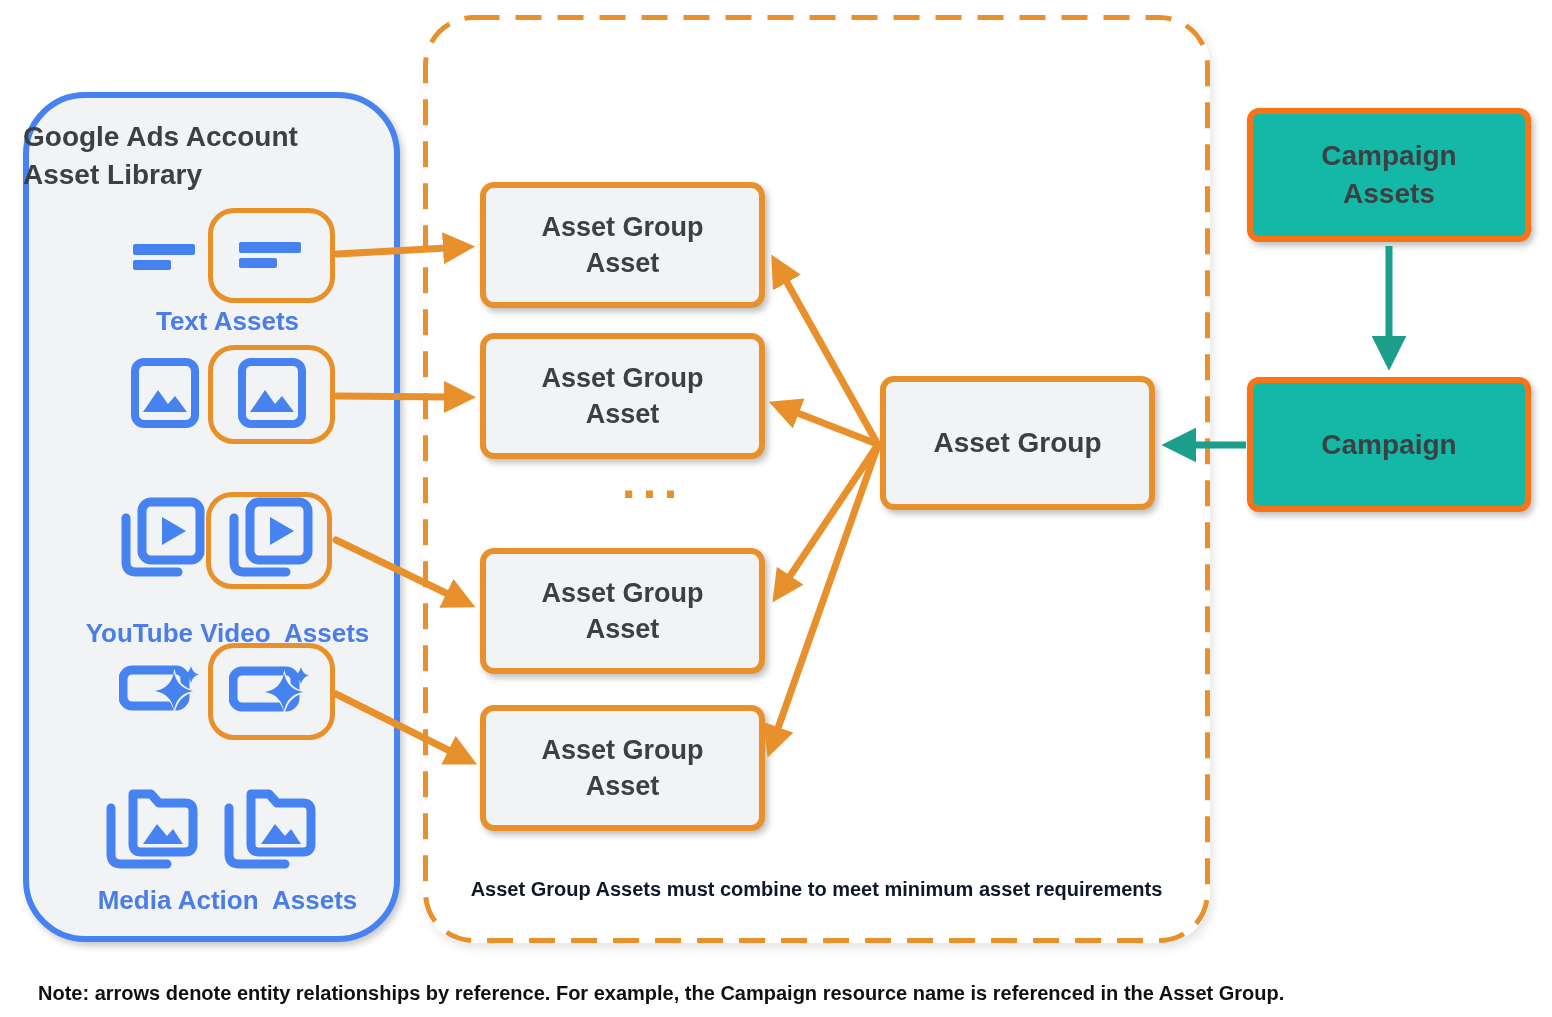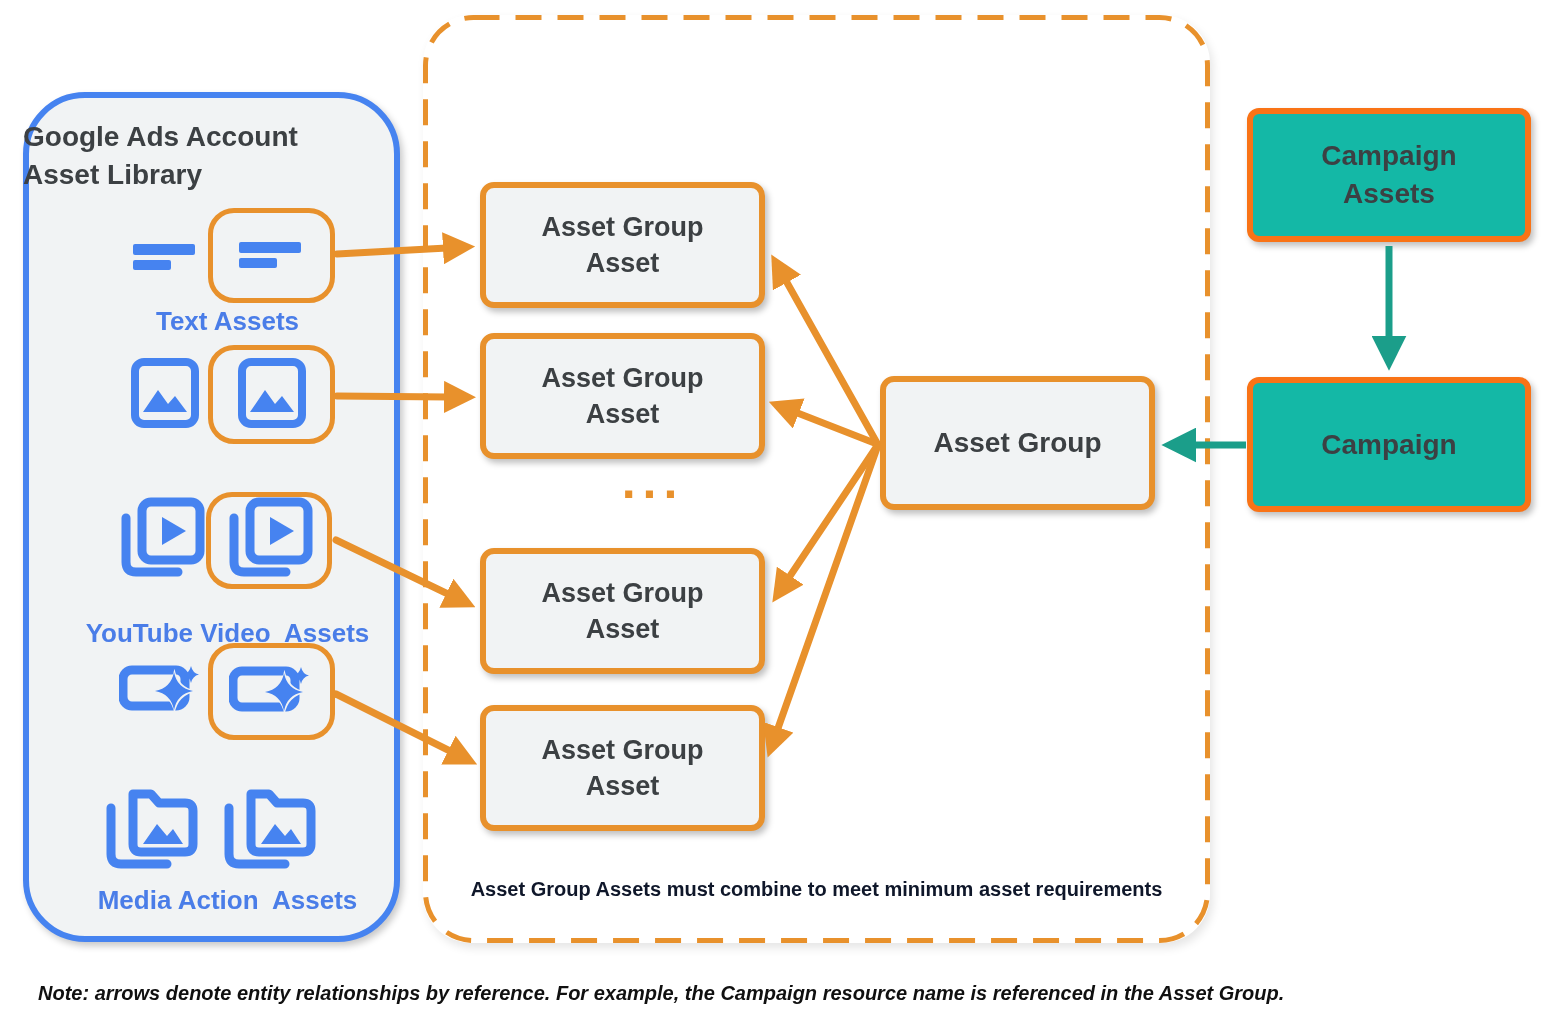--- a/index.html
+++ b/index.html
@@ -69,21 +69,21 @@
     background:#14b8a6;border:6px solid #f97316;border-radius:12px;
     box-shadow:3px 4px 6px rgba(0,0,0,0.25);
     display:flex;flex-direction:column;align-items:center;justify-content:center;
     font-size:28px;font-weight:bold;color:#3C4043;line-height:38px;text-align:center;
   }
   .cb-box{top:108px;height:134px;}
   .c-box{top:377px;height:135px;}
   
   .footnote{
     position:absolute;left:38px;top:982px;width:1480px;
-    font-size:20px;font-weight:bold;color:#101010;font-style:italic;
+    font-size:20px;font-weight:bold;color:#101010;
   }
   
   .overlay{position:absolute;left:0;top:0;pointer-events:none;}
 </style>
 </head>
 <body>
 
 <div id="canvas">
 
   <div class="lib-panel"></div>

